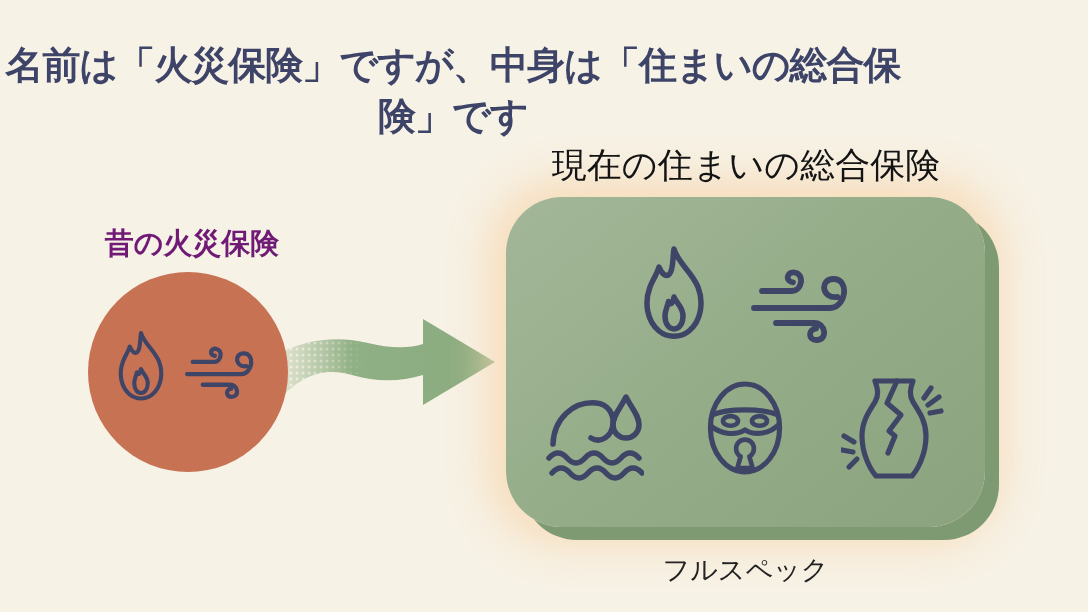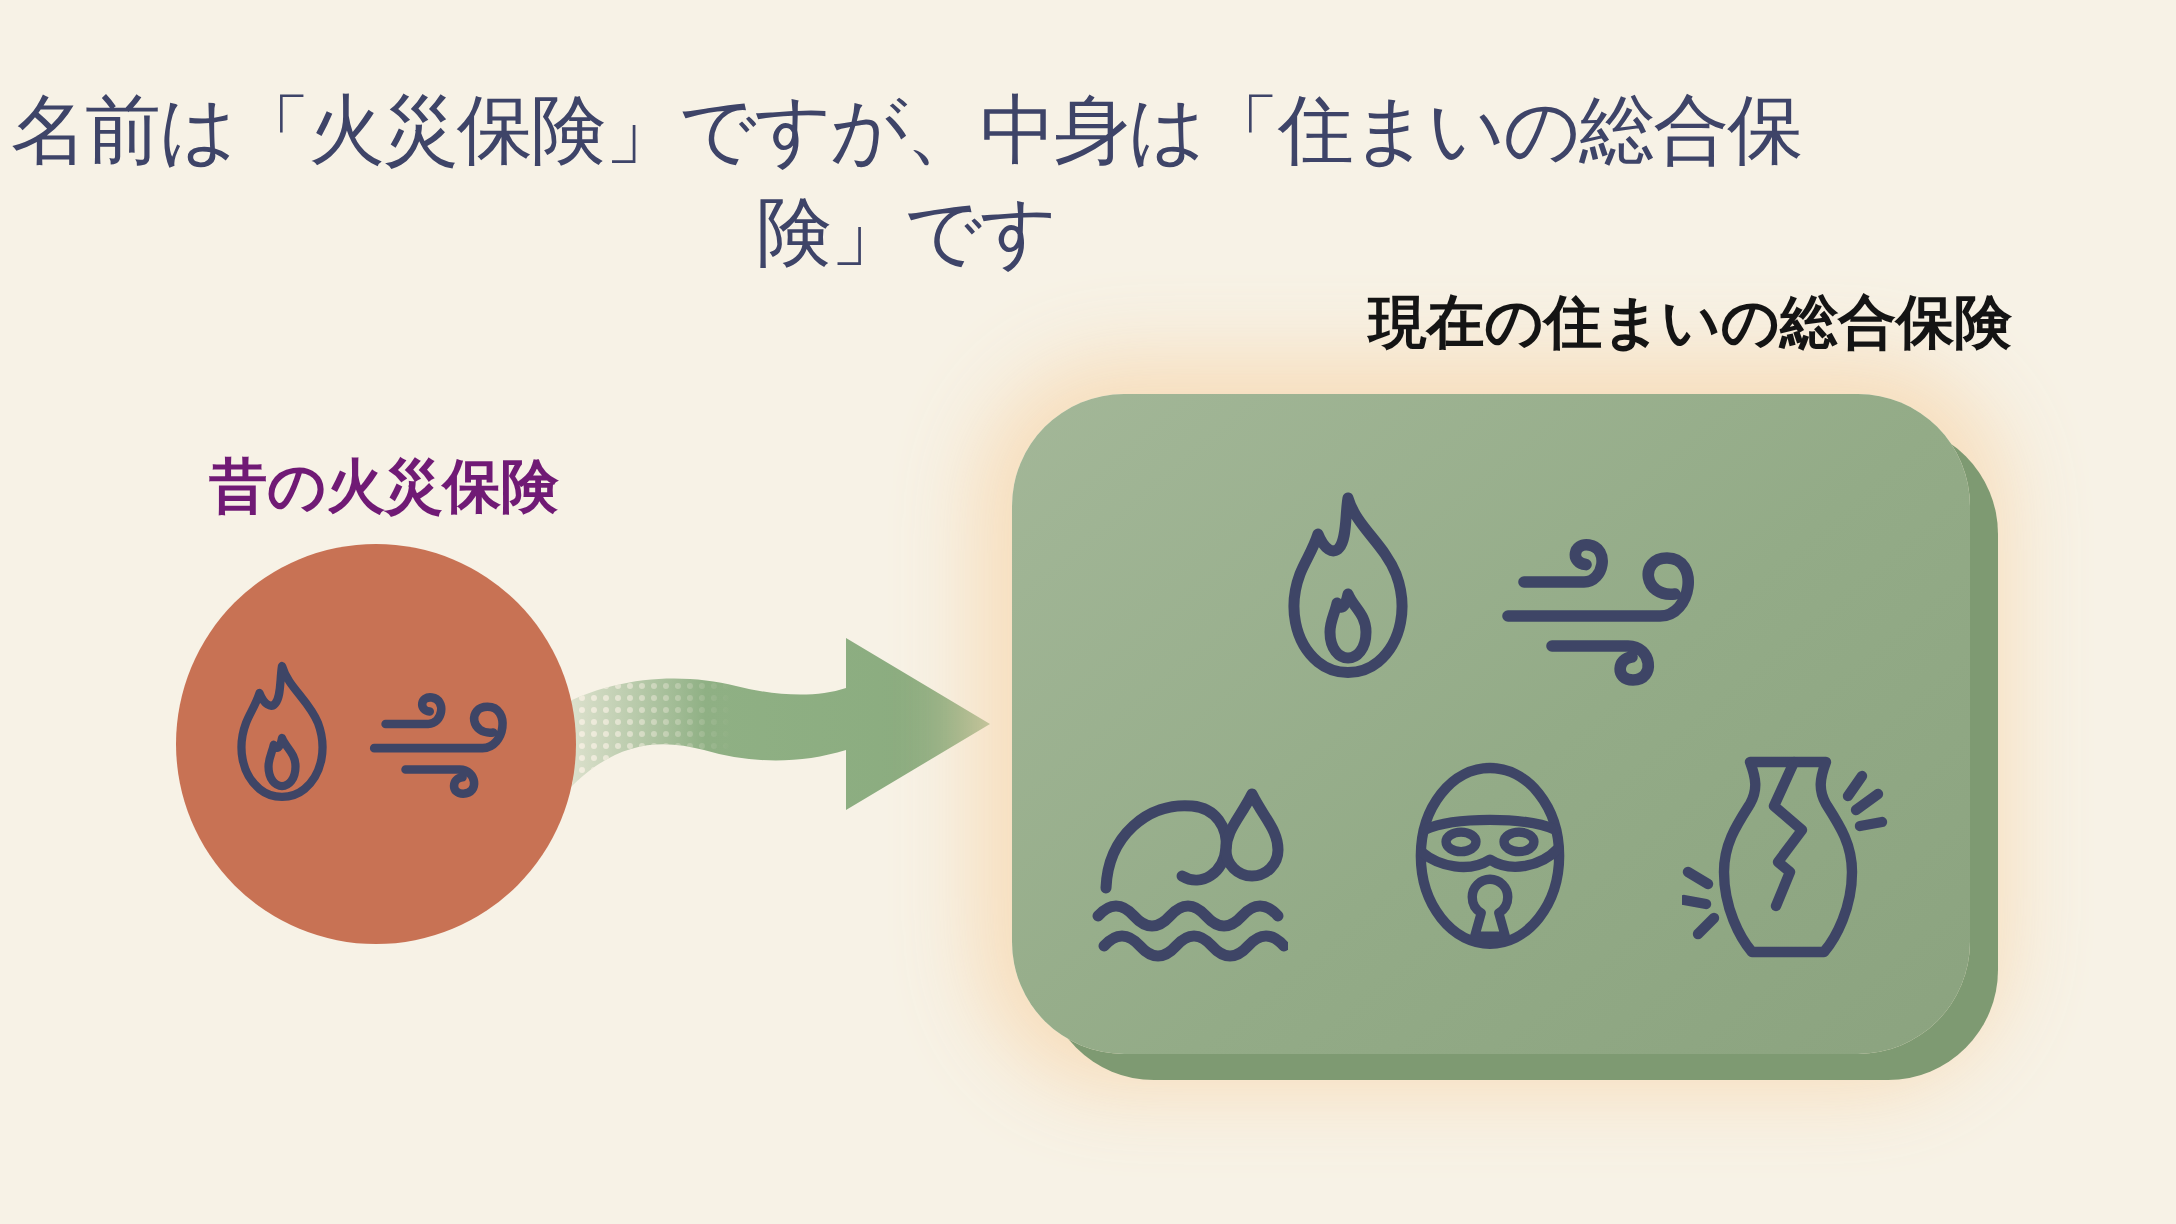--- a/index.html
+++ b/index.html
@@ -4,43 +4,43 @@
 <style>
   html,body{margin:0;padding:0;}
   body{font-family:"Liberation Sans","DejaVu Sans",sans-serif;}
   .slide{
     position:relative;width:1088px;height:612px;overflow:hidden;
     background:#f7f2e6;
   }
   
   .main-title{
     position:absolute;left:0;top:40px;width:906px;text-align:center;
-    font-size:38px;font-weight:400;letter-spacing:-1px;color:#3e4468;
+    font-size:38px;font-weight:700;letter-spacing:-1px;color:#3e4468;
   }
   
   .old-label{
     position:absolute;left:62px;top:224px;width:260px;text-align:center;
     font-size:29px;font-weight:700;color:#701a75;
   }
   .economy-circle{
     position:absolute;left:88px;top:272px;width:200px;height:200px;
     border-radius:50%;background:#c87254;z-index:2;
   }
   .economy-circle .icon-fire{position:absolute;left:26px;top:58px;}
   .economy-circle .icon-wind{position:absolute;left:96px;top:70px;}
   .old-caption{
     position:absolute;left:78px;top:484px;width:250px;text-align:center;
     font-size:27px;color:#222;
   }
   
   .transform-arrow{position:absolute;left:276px;top:310px;z-index:1;}
   
   .new-label{
-    position:absolute;left:486px;top:142px;width:520px;text-align:right;
-    font-size:29px;font-weight:700;color:#141414;z-index:3;
+    position:absolute;left:486px;top:142px;width:520px;text-align:center;
+    font-size:35px;font-weight:400;color:#141414;z-index:3;
   }
   .fullspec-box{
     position:absolute;left:506px;top:197px;width:479px;height:330px;
     border-radius:56px;
     background:linear-gradient(140deg,#a3b798 0%,#93ab87 55%,#8ba37f 100%);
     box-shadow:15px 14px 0 -1px #7e9a72, 0 0 40px 18px rgba(247,217,180,0.85);
     z-index:2;
   }
   .fullspec-box .icon-fire {position:absolute;left:132px;top:48px;}
   .fullspec-box .icon-wind {position:absolute;left:244px;top:66px;}
@@ -151,14 +151,15 @@
         <path class="stroke" stroke-width="5.2" d="M90 12 L83 22"></path>
         <path class="stroke" stroke-width="5.2" d="M98 21 L87 29"></path>
         <path class="stroke" stroke-width="5.2" d="M100 35 L89 37"></path>
         <path class="stroke" stroke-width="5.2" d="M3 60 L13 66"></path>
         <path class="stroke" stroke-width="5.2" d="M1 74 L12 76"></path>
         <path class="stroke" stroke-width="5.2" d="M8 91 L16 83"></path>
       </svg>
     </span>
   </div>
 
+  <div class="new-caption">フルスペック</div>
 
 </div>
 
 </body></html>

